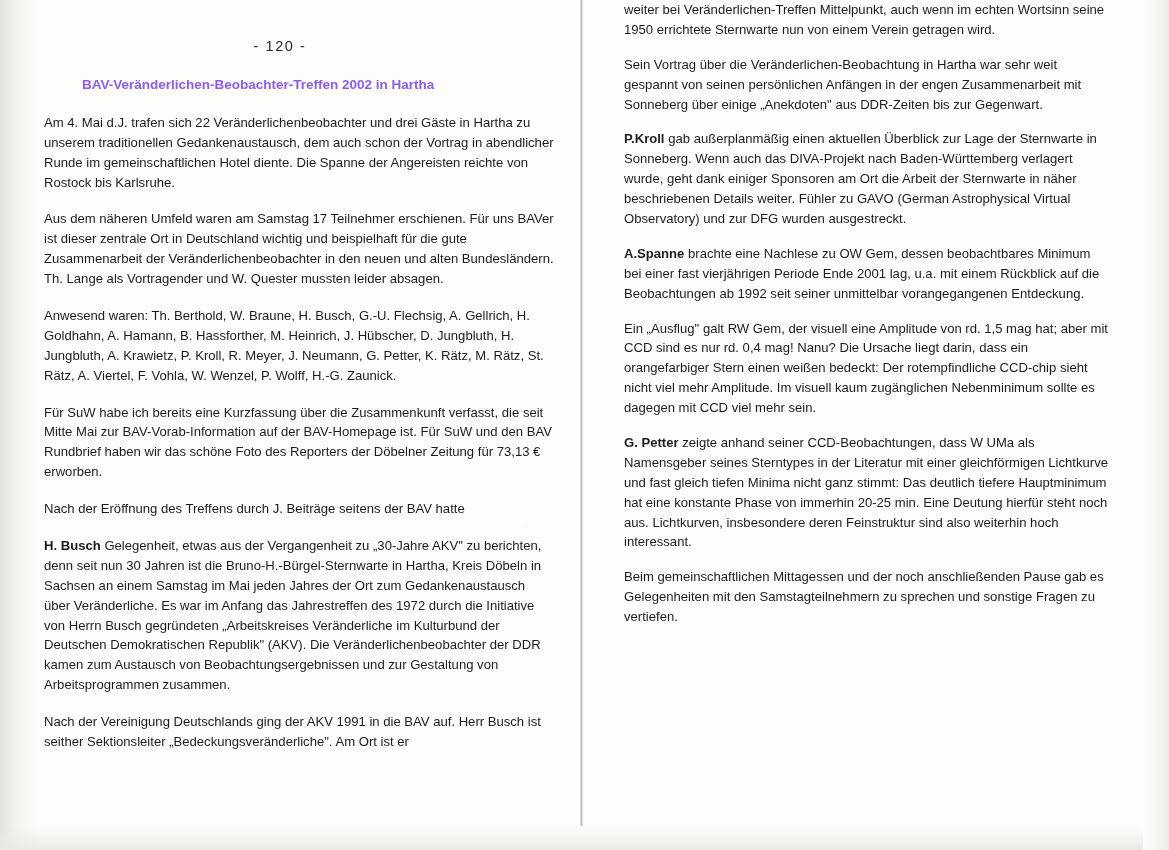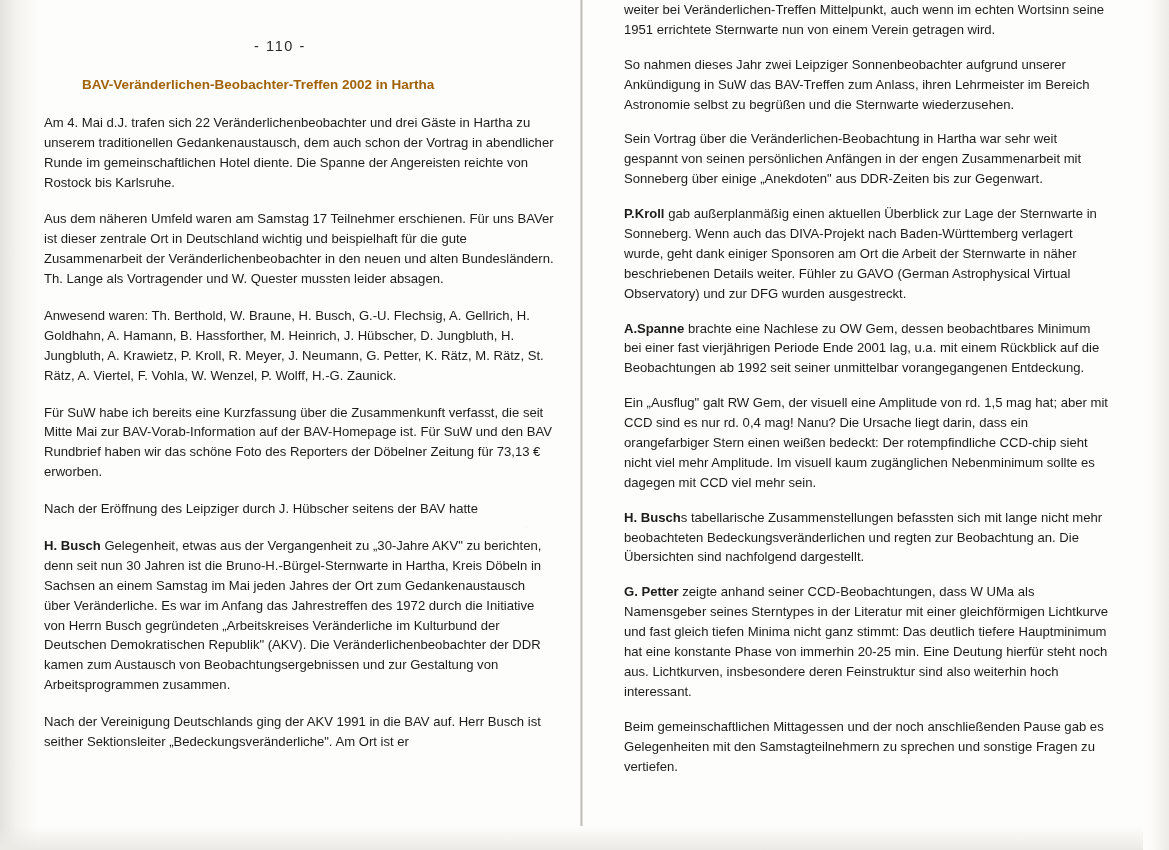--- a/index.html
+++ b/index.html
@@ -64,21 +64,21 @@
     color: #2a2a2a;
   }
   .folio-left { padding-right: 40px; }
   .folio-right { padding-right: 10px; }
   h1.article-title {
     font-size: 13.5px;
     font-weight: bold;
     margin: 0 0 18px 0;
     padding-left: 42px;
     line-height: 1.4;
-    color: #a16207;
+    color: #8b5cf6;
   }
   p.para {
     font-size: 13.1px;
     line-height: 1.52;
     margin: 0 0 15px 0;
     text-align: left;
     color: #1c1c1c;
   }
   .page-left p.para { padding-left: 4px; padding-right: 6px; margin-top: 17px; }
   .page-right p.para { padding-left: 4px; padding-right: 10px; }
@@ -103,48 +103,46 @@
   }
 </style>
 </head>
 <body>
 
 <div class="scan">
 
   <div class="gutter"></div>
 
   <div class="page page-left">
-    <div class="folio folio-left">-  110  -</div>
+    <div class="folio folio-left">-  120  -</div>
     <h1 class="article-title">BAV-Veränderlichen-Beobachter-Treffen 2002 in Hartha</h1>
 
     <p class="para">Am 4. Mai d.J. trafen sich 22 Veränderlichenbeobachter und drei Gäste in Hartha zu unserem traditionellen Gedankenaustausch, dem auch schon der Vortrag in abendlicher Runde im gemeinschaftlichen Hotel diente. Die Spanne der Angereisten reichte von Rostock bis Karlsruhe.</p>
     <p class="para">Aus dem näheren Umfeld waren am Samstag 17 Teilnehmer erschienen. Für uns BAVer ist dieser zentrale Ort in Deutschland wichtig und beispielhaft für die gute Zusammenarbeit der Veränderlichenbeobachter in den neuen und alten Bundesländern. Th. Lange als Vortragender und W. Quester mussten leider absagen.</p>
     <p class="para">Anwesend waren: Th. Berthold, W. Braune, H. Busch, G.-U. Flechsig, A. Gellrich, H. Goldhahn, A. Hamann, B. Hassforther, M. Heinrich, J. Hübscher, D. Jungbluth, H. Jungbluth, A. Krawietz, P. Kroll, R. Meyer, J. Neumann, G. Petter, K. Rätz, M. Rätz, St. Rätz, A. Viertel, F. Vohla, W. Wenzel, P. Wolff, H.-G. Zaunick.</p>
     <p class="para">Für SuW habe ich bereits eine Kurzfassung über die Zusammenkunft verfasst, die seit Mitte Mai zur BAV-Vorab-Information auf der BAV-Homepage ist. Für SuW und den BAV Rundbrief haben wir das schöne Foto des Reporters der Döbelner Zeitung für 73,13 € erworben.</p>
-    <p class="para">Nach der Eröffnung des Leipziger durch J. Hübscher seitens der BAV hatte</p>
+    <p class="para">Nach der Eröffnung des Treffens durch J. Beiträge seitens der BAV hatte</p>
 
     <p class="para"><span class="lead">H. Busch</span><span> Gelegenheit, etwas aus der Vergangenheit zu „30-Jahre AKV" zu berichten, denn seit nun 30 Jahren ist die Bruno-H.-Bürgel-Sternwarte in Hartha, Kreis Döbeln in Sachsen an einem Samstag im Mai jeden Jahres der Ort zum Gedankenaustausch über Veränderliche. Es war im Anfang das Jahrestreffen des 1972 durch die Initiative von Herrn Busch gegründeten „Arbeitskreises Veränderliche im Kulturbund der Deutschen Demokratischen Republik" (AKV). Die Veränderlichenbeobachter der DDR kamen zum Austausch von Beobachtungsergebnissen und zur Gestaltung von Arbeitsprogrammen zusammen.</span></p>
 
     <p class="para">Nach der Vereinigung Deutschlands ging der AKV 1991 in die BAV auf. Herr Busch ist seither Sektionsleiter „Bedeckungsveränderliche". Am Ort ist er</p>
   </div>
 
   <div class="page page-right">
 
-    <p class="para"><span>weiter bei Veränderlichen-Treffen Mittelpunkt, auch wenn im echten Wortsinn </span><span class="underline">seine</span><span> 1951 errichtete Sternwarte nun von einem Verein getragen wird.</span></p>
+    <p class="para"><span>weiter bei Veränderlichen-Treffen Mittelpunkt, auch wenn im echten Wortsinn </span><span class="underline">seine</span><span> 1950 errichtete Sternwarte nun von einem Verein getragen wird.</span></p>
 
-    <p class="para">So nahmen dieses Jahr zwei Leipziger Sonnenbeobachter aufgrund unserer Ankündigung in SuW das BAV-Treffen zum Anlass, ihren Lehrmeister im Bereich Astronomie selbst zu begrüßen und die Sternwarte wiederzusehen.</p>
     <p class="para">Sein Vortrag über die Veränderlichen-Beobachtung in Hartha war sehr weit gespannt von seinen persönlichen Anfängen in der engen Zusammenarbeit mit Sonneberg über einige „Anekdoten" aus DDR-Zeiten bis zur Gegenwart.</p>
 
     <p class="para"><span class="lead">P.Kroll</span><span> gab außerplanmäßig einen aktuellen Überblick zur Lage der Sternwarte in Sonneberg. Wenn auch das DIVA-Projekt nach Baden-Württemberg verlagert wurde, geht dank einiger Sponsoren am Ort die Arbeit der Sternwarte in näher beschriebenen Details weiter. Fühler zu GAVO (German Astrophysical Virtual Observatory) und zur DFG wurden ausgestreckt.</span></p>
 
     <p class="para"><span class="lead">A.Spanne</span><span> brachte eine Nachlese zu OW Gem, dessen beobachtbares Minimum bei einer fast vierjährigen Periode Ende 2001 lag, u.a. mit einem Rückblick auf die Beobachtungen ab 1992 seit seiner unmittelbar vorangegangenen Entdeckung.</span></p>
 
     <p class="para">Ein „Ausflug" galt RW Gem, der visuell eine Amplitude von rd. 1,5 mag hat; aber  mit CCD sind es nur rd. 0,4 mag! Nanu? Die Ursache liegt darin, dass ein orangefarbiger Stern einen weißen bedeckt: Der rotempfindliche CCD-chip  sieht nicht viel mehr Amplitude. Im visuell kaum zugänglichen Nebenminimum sollte es dagegen mit CCD viel mehr sein.</p>
 
-    <p class="para"><span class="lead">H. Busch</span><span>s tabellarische Zusammenstellungen befassten sich mit lange nicht mehr beobachteten Bedeckungsveränderlichen und regten zur Beobachtung an. Die Übersichten sind nachfolgend dargestellt.</span></p>
 
     <p class="para"><span class="lead">G. Petter</span><span> zeigte anhand seiner CCD-Beobachtungen, dass W UMa als Namensgeber  seines Sterntypes in der Literatur mit einer gleichförmigen Lichtkurve und fast gleich tiefen Minima nicht ganz stimmt: Das deutlich tiefere Hauptminimum hat eine konstante Phase von immerhin 20-25 min. Eine Deutung hierfür steht noch aus. Lichtkurven, insbesondere deren Feinstruktur sind also weiterhin hoch interessant.</span></p>
 
     <p class="para">Beim gemeinschaftlichen Mittagessen und der noch anschließenden Pause gab es Gelegenheiten mit den Samstagteilnehmern zu sprechen und sonstige Fragen zu vertiefen.</p>
   </div>
 
   <div class="speckle"></div>
   <div class="bottom-shade"></div>
 </div>
 

